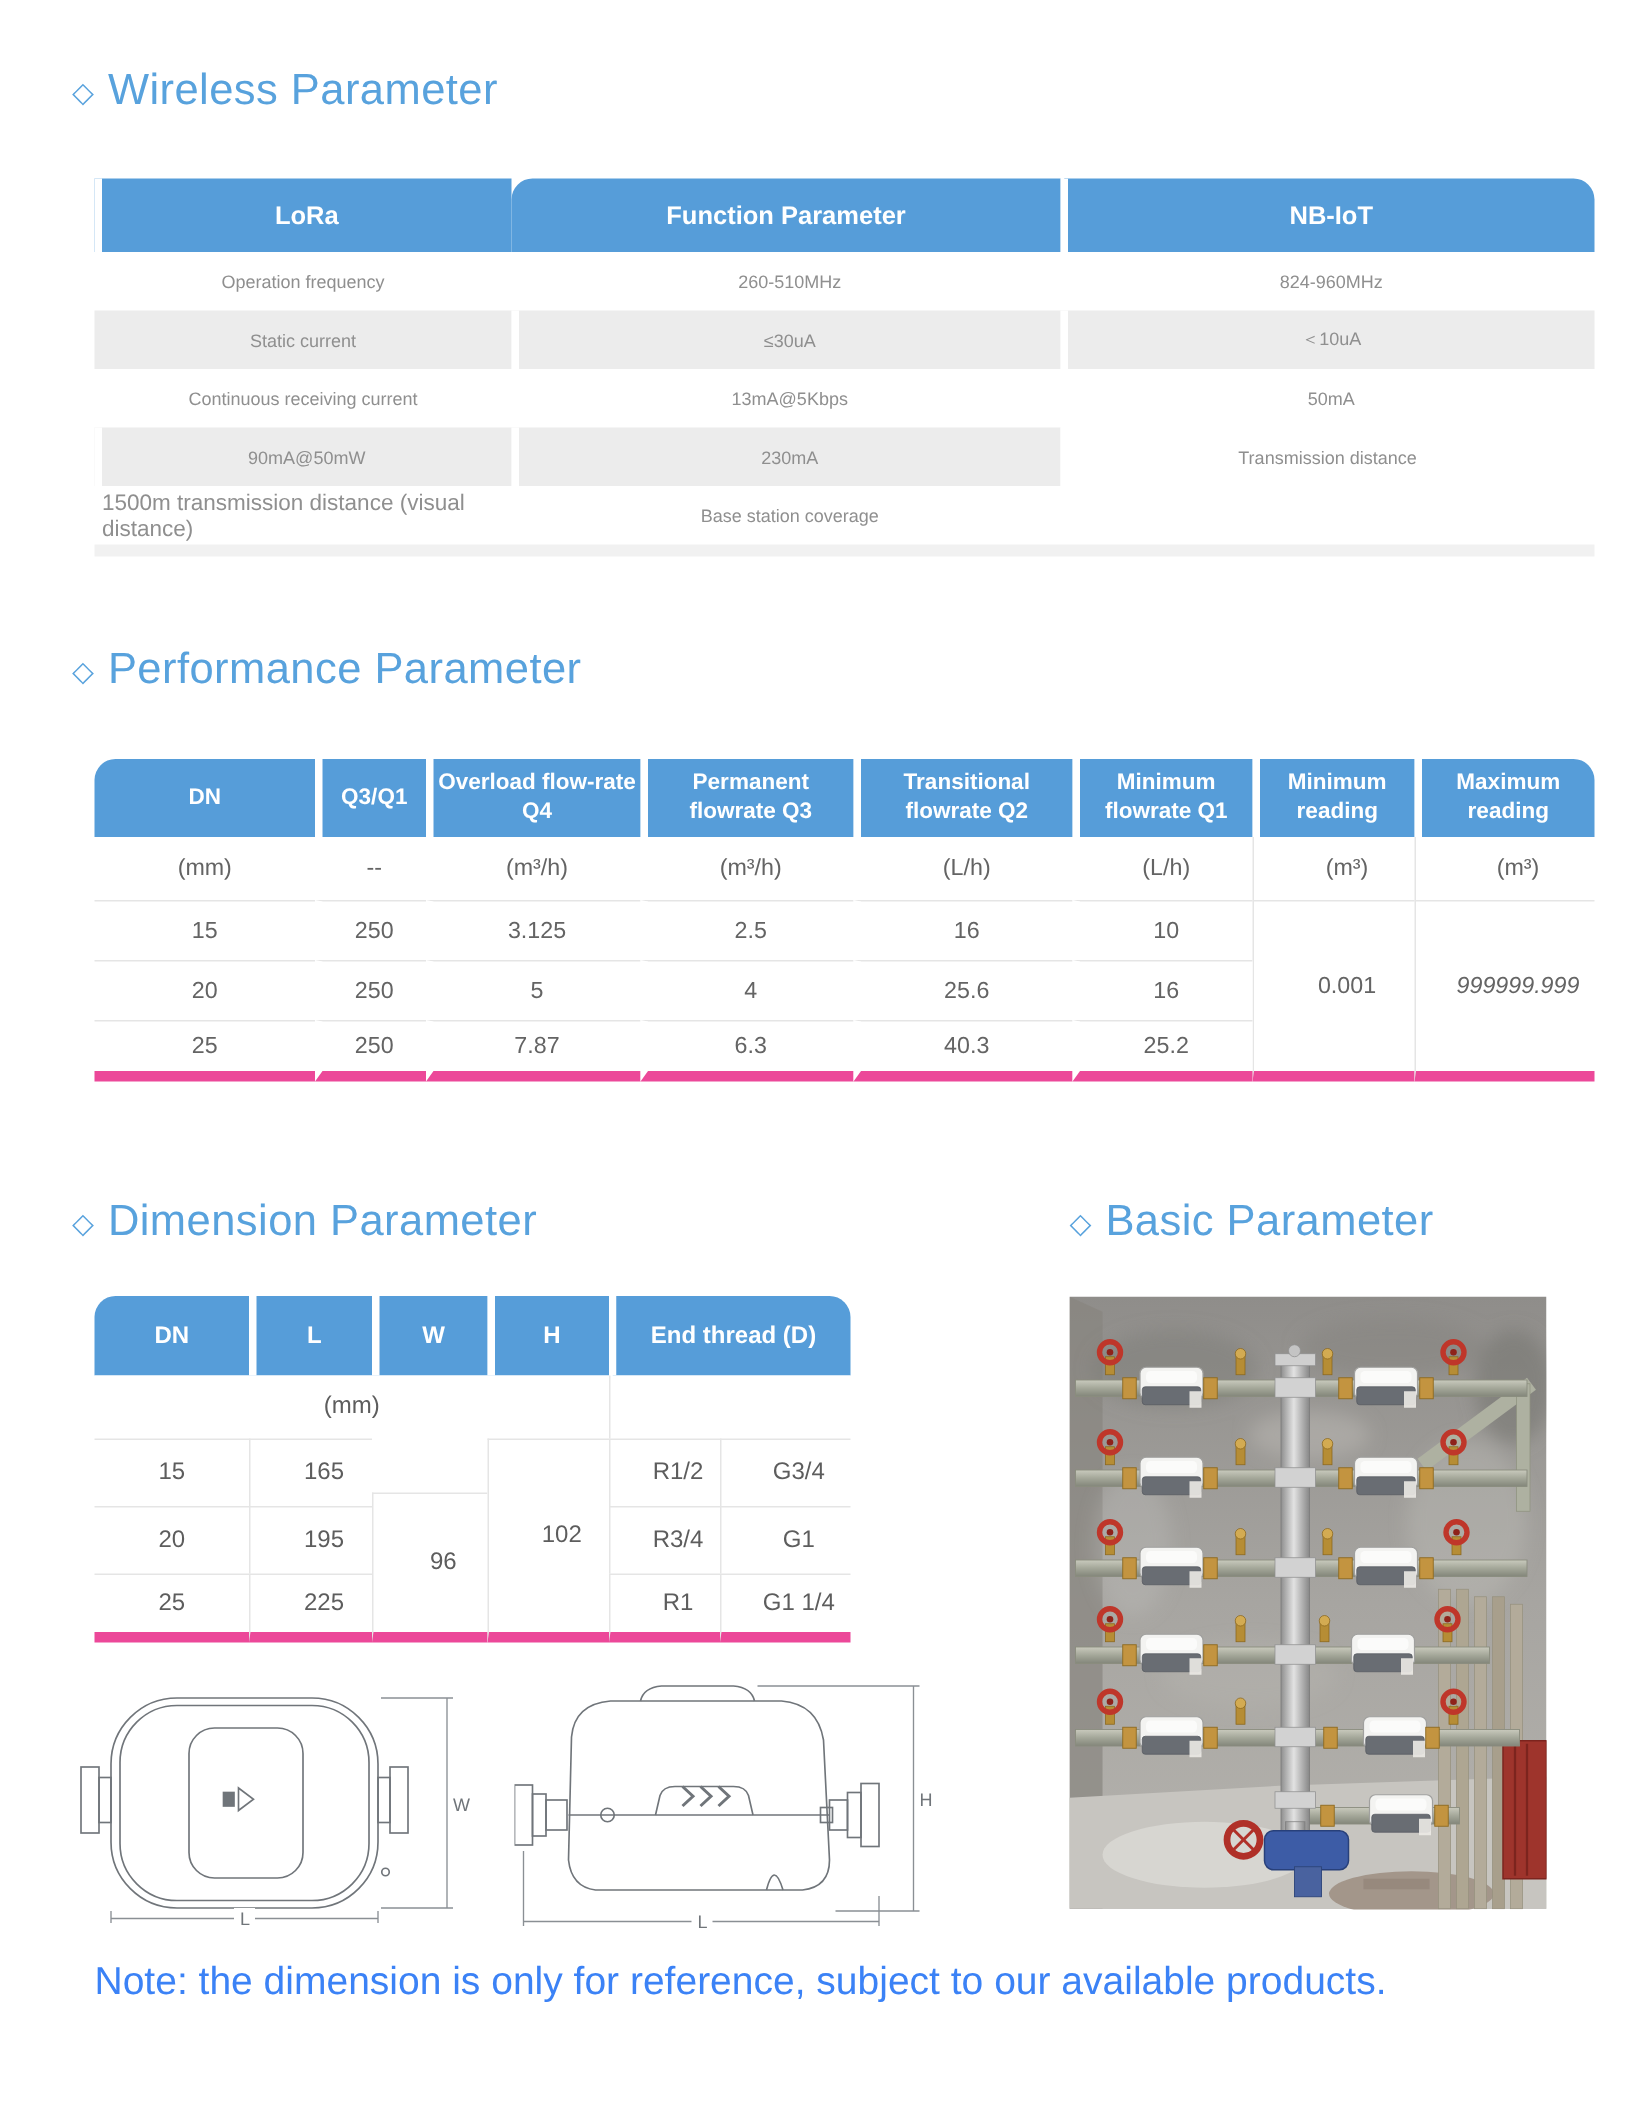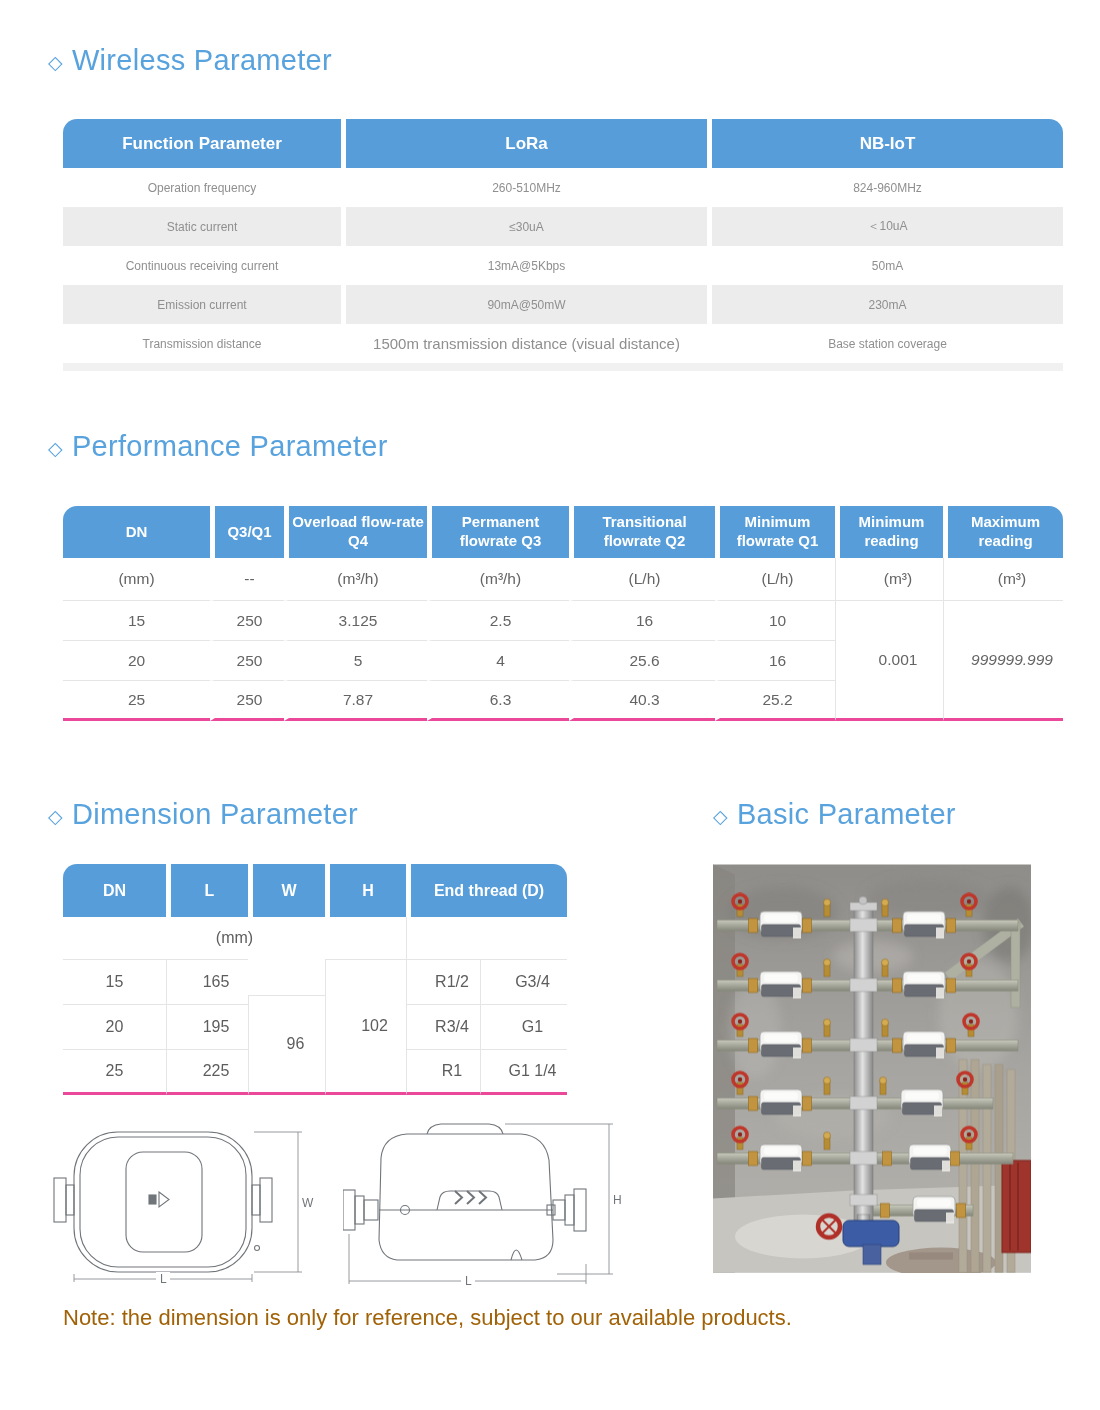--- a/index.html
+++ b/index.html
@@ -33,21 +33,21 @@
   
   #performance-table{position:absolute;left:63px;top:506px;width:1000px;display:grid;
                      grid-template-columns:147px 74px 143px 142px 146px 120px 108px 120px;
                      grid-template-rows:52px 42px 40px 40px 41px;}
   .pt-h{background:#569dd9;color:#fff;font-weight:bold;font-size:15px;line-height:1.25;
         display:flex;align-items:center;justify-content:center;text-align:center;
         padding:0 3px;box-sizing:border-box;}
   .pt-c{display:flex;align-items:center;justify-content:center;font-size:15.5px;color:#646464;
         background:#fff;box-sizing:border-box;text-align:center;}
   .ht{border-top:1px solid #e5e5e5;}
-  .hb{border-bottom:3px solid #ec4899;}
+  .hb{border-bottom:7px solid #ec4899;}
   .gvl{border-left:1px solid #e5e5e5;padding-left:17px;}
   .pt-min{grid-column:7;grid-row:3 / span 3;}
   .pt-max{grid-column:8;grid-row:3 / span 3;font-style:italic;}
 
   
   #dimension-table{position:absolute;left:63px;top:864px;width:504px;display:grid;
                    grid-template-columns:103px 82px 77px 81px 74px 87px;
                    grid-template-rows:53px 42px 45px 45px 46px;}
   .dt-h{background:#569dd9;color:#fff;font-weight:bold;font-size:16px;
         display:flex;align-items:center;justify-content:center;box-sizing:border-box;}
@@ -56,51 +56,50 @@
   .dt-span2{grid-column:5 / span 2;text-align:right;}
   .dt-units-mm{grid-column:1 / span 4;}
   .dt-units-end{grid-column:5 / span 2;}
   .dt-w{grid-column:3;grid-row:3 / span 3;margin-top:36px;}
   .dt-h2{grid-column:4;grid-row:3 / span 3;}
 
   
   #drawing-top{position:absolute;left:52px;top:1128px;}
   #drawing-side{position:absolute;left:343px;top:1122px;}
   #photo{position:absolute;left:713px;top:864px;width:318px;height:409px;}
-  #note{position:absolute;left:63px;top:1305px;font-size:22px;color:#a16207;}
+  #note{position:absolute;left:63px;top:1305px;font-size:26px;color:#3b82f6;}
   svg text{font-family:"Liberation Sans","DejaVu Sans",sans-serif;}
 </style>
 </head>
 <body>
 
 <div class="page">
 
   <div class="sec-head" id="wireless-heading">
     <span class="dia">◇</span>
     <span>Wireless Parameter</span>
   </div>
 
   <div id="wireless-table">
+    <div class="wt-h gapw">LoRa</div>
     <div class="wt-h rad-l">Function Parameter</div>
-    <div class="wt-h gapw">LoRa</div>
     <div class="wt-h gapw rad-r">NB-IoT</div>
 
     <div class="wt-c">Operation frequency</div>
     <div class="wt-c gapw">260-510MHz</div>
     <div class="wt-c gapw">824-960MHz</div>
 
     <div class="wt-c alt">Static current</div>
     <div class="wt-c alt gapw">≤30uA</div>
     <div class="wt-c alt gapw">＜10uA</div>
 
     <div class="wt-c">Continuous receiving current</div>
     <div class="wt-c gapw">13mA@5Kbps</div>
     <div class="wt-c gapw">50mA</div>
 
-    <div class="wt-c alt">Emission current</div>
     <div class="wt-c alt gapw">90mA@50mW</div>
     <div class="wt-c alt gapw">230mA</div>
 
     <div class="wt-c">Transmission distance</div>
     <div class="wt-c gapw small-txt">1500m transmission distance (visual distance)</div>
     <div class="wt-c gapw">Base station coverage</div>
 
     <div class="wt-strip"></div>
   </div>
 

